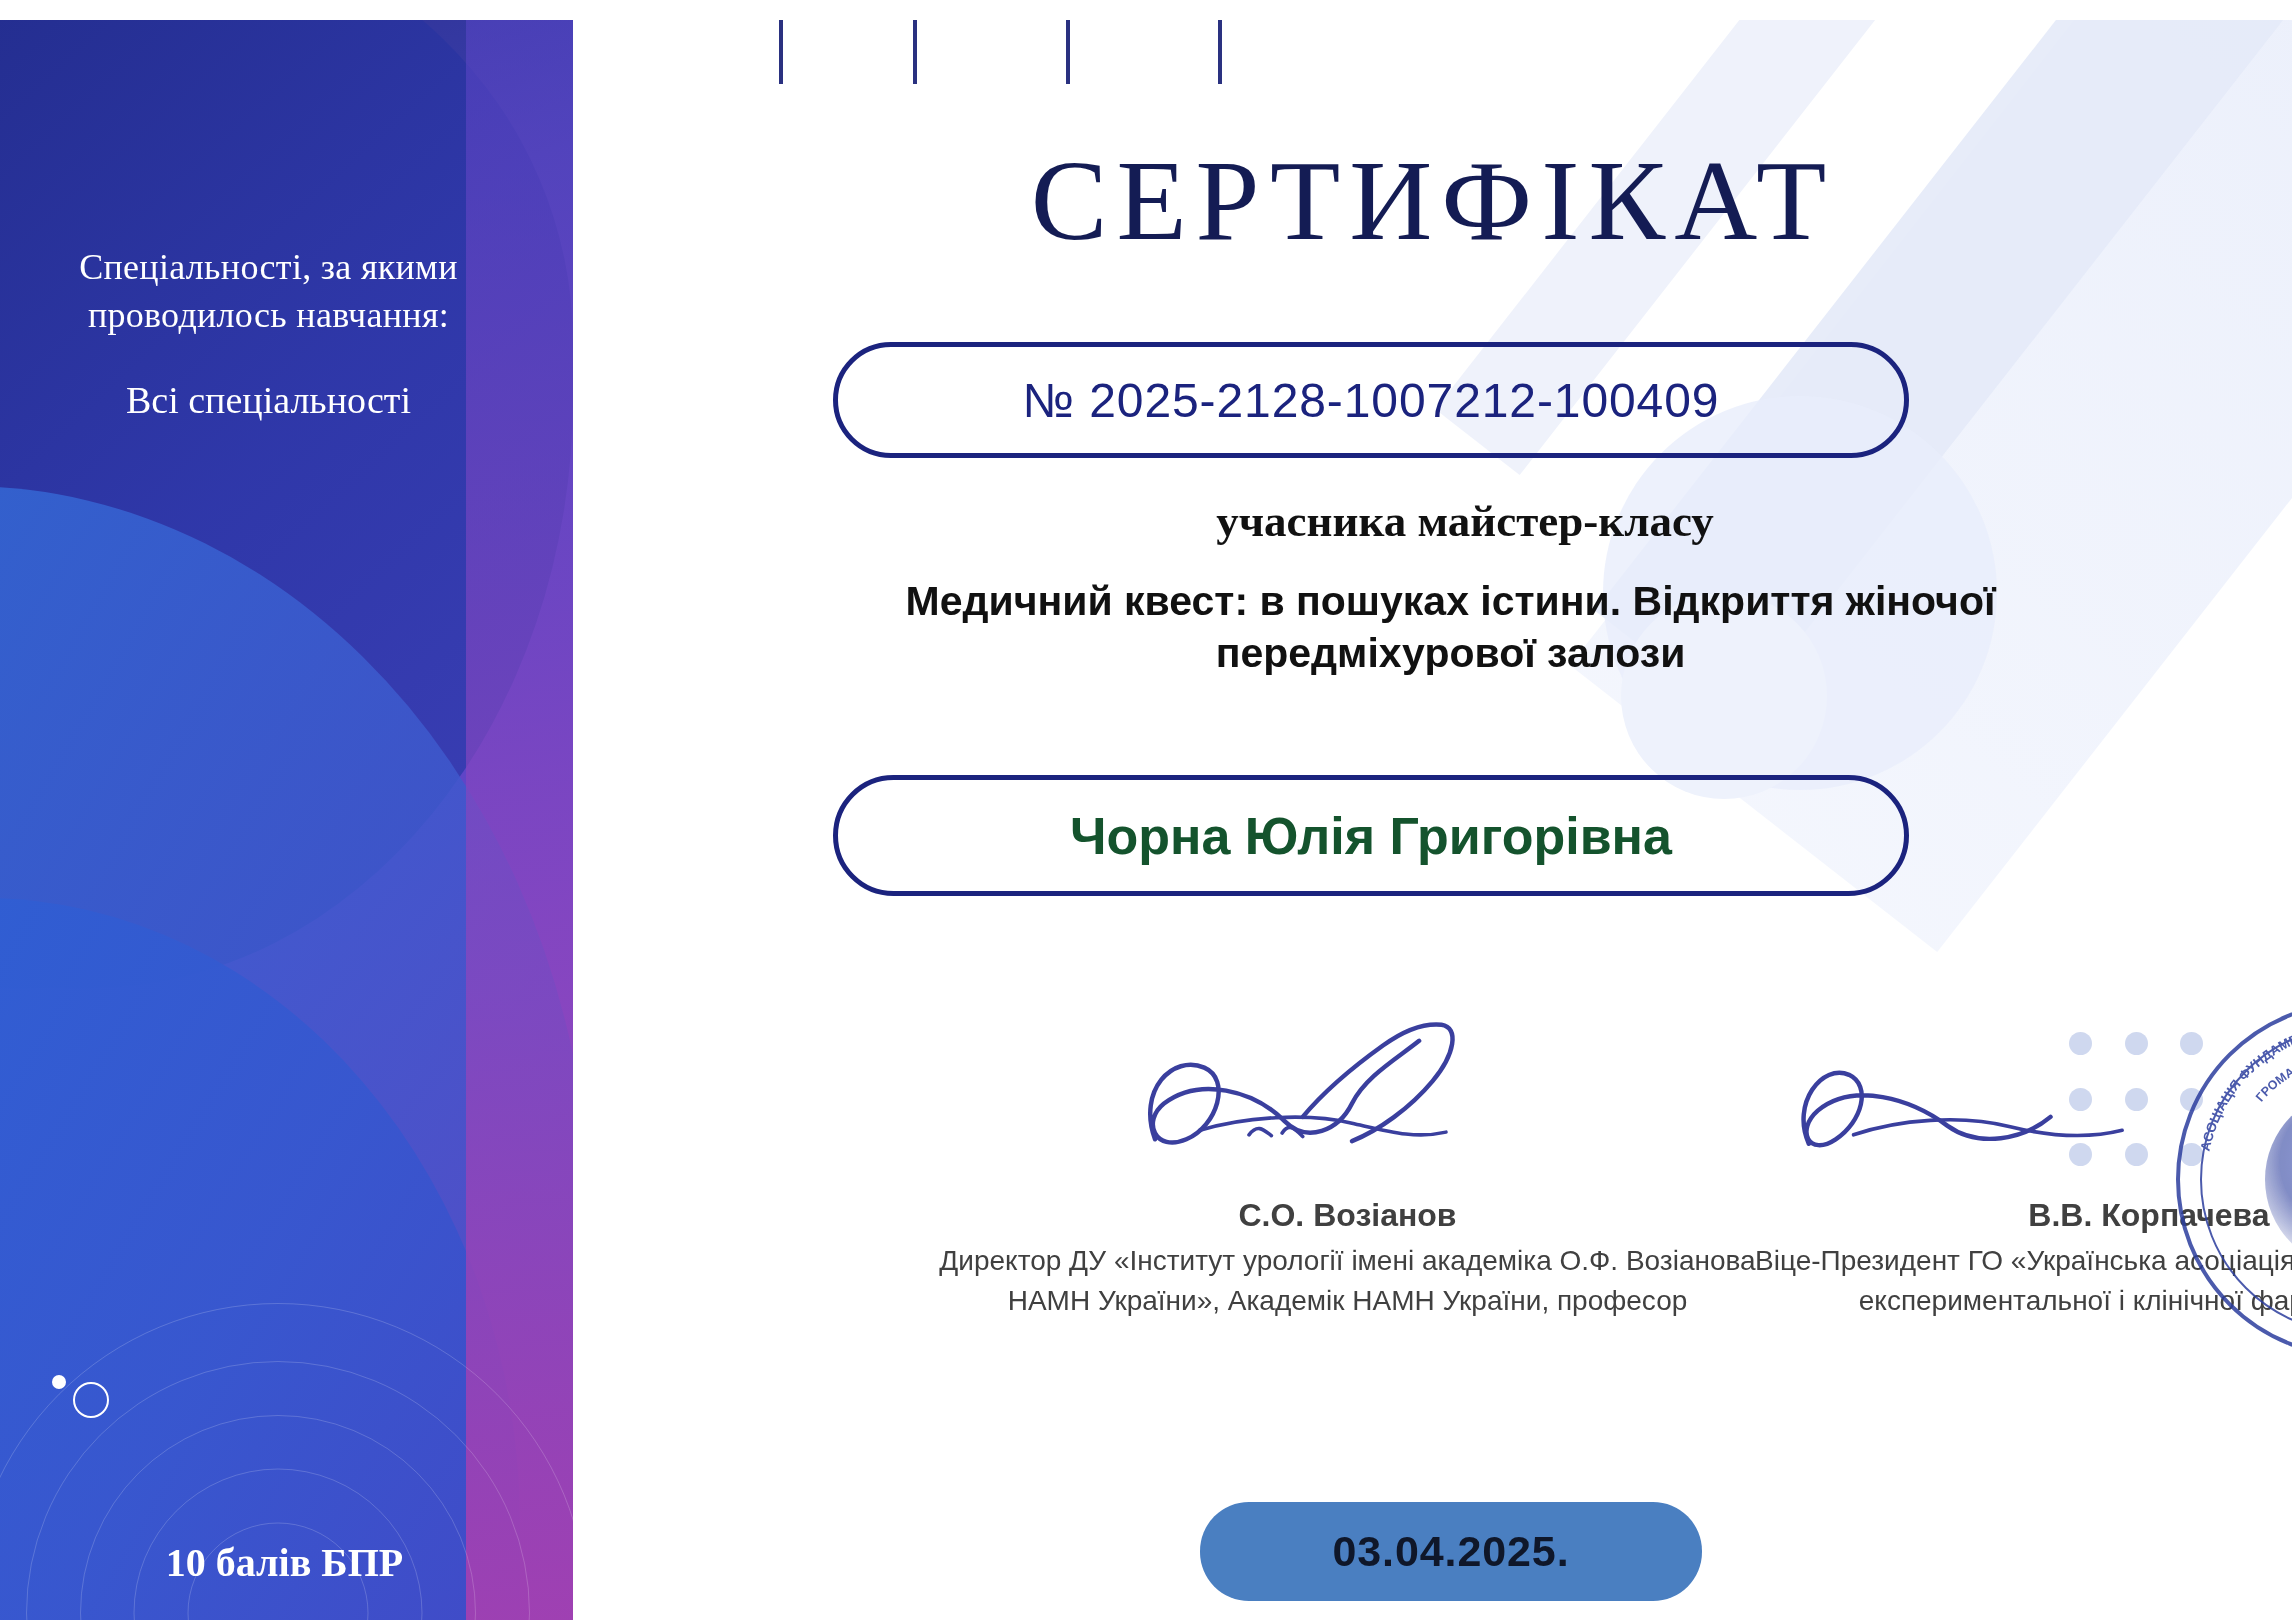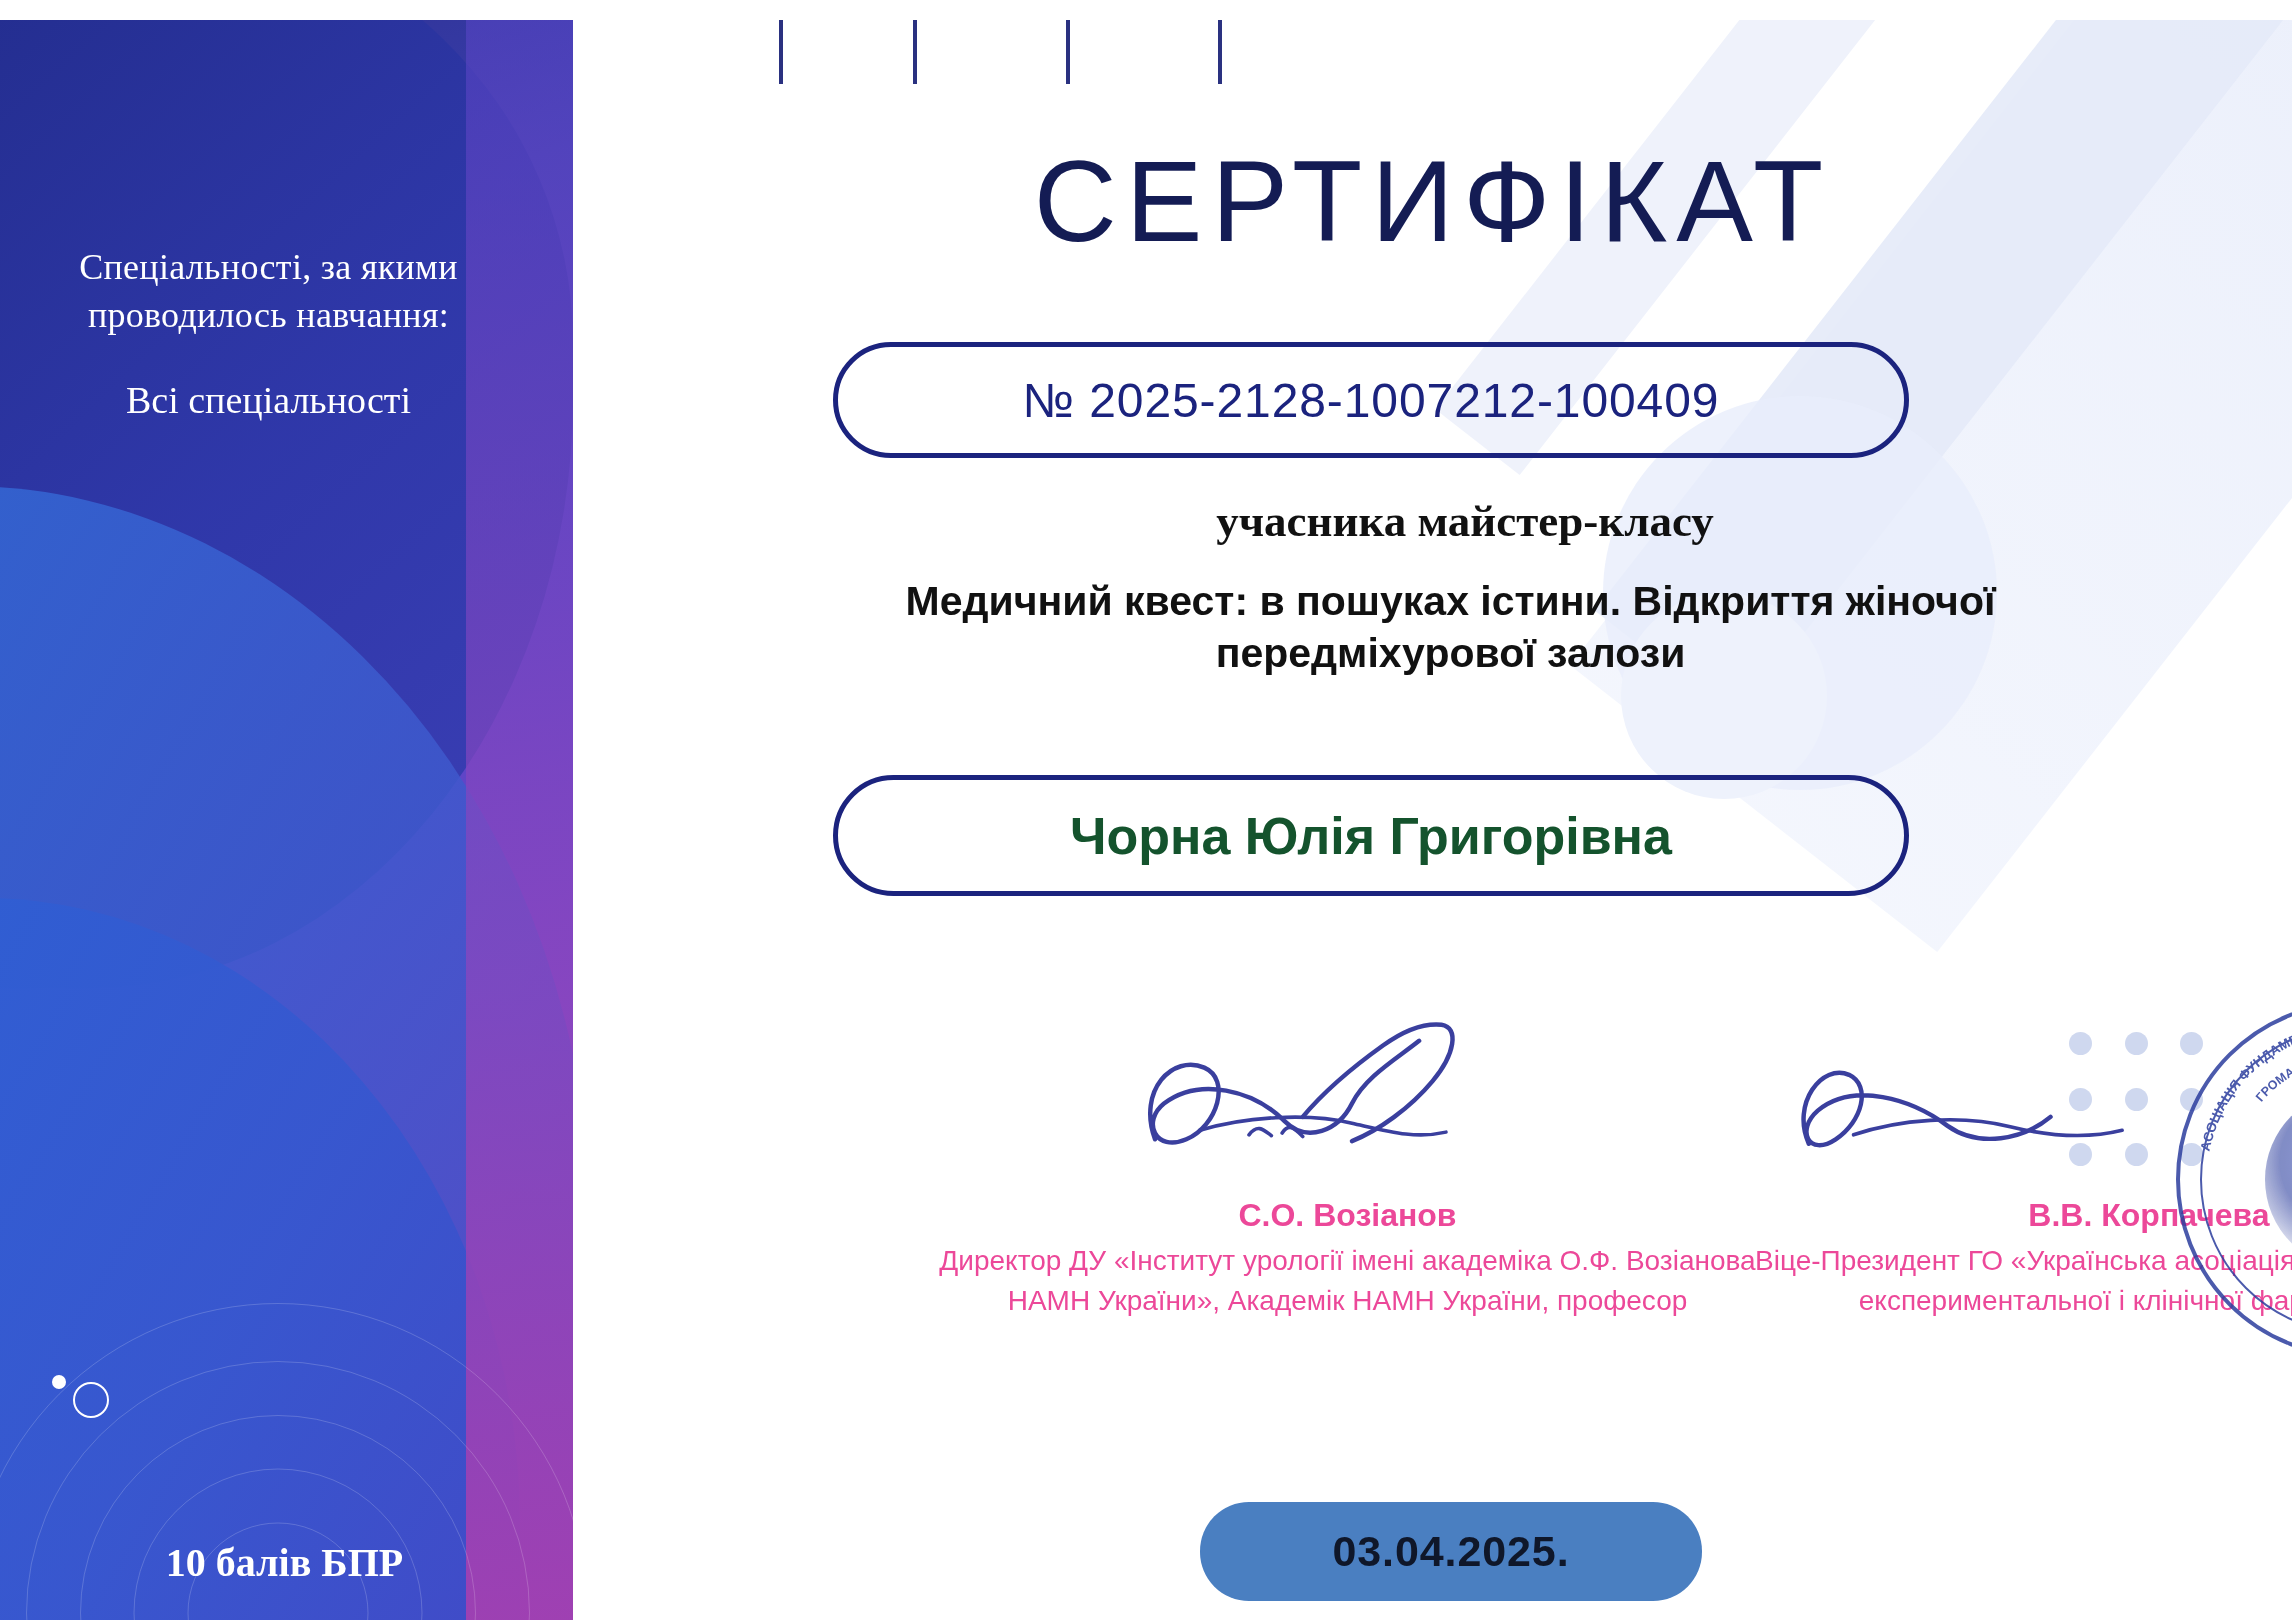--- a/index.html
+++ b/index.html
@@ -203,21 +203,21 @@
     border-radius: 50%;
     background: #cfd8ef;
   }
 
   .title {
     position: absolute;
     left: 0;
     top: 115px;
     width: 1720px;
     text-align: center;
-    font-family: Liberation Sans, sans-serif;
+    font-family: Liberation Serif, serif;
     font-size: 115px;
     letter-spacing: 9px;
     color: #141c54;
   }
 
   .pill {
     position: absolute;
     border: 5.4px solid #1b237e;
     border-radius: 63px;
     display: flex;
@@ -265,21 +265,21 @@
     font-size: 41px;
     font-weight: bold;
     line-height: 1.28;
     color: #111111;
   }
 
   
   .sig-block {
     position: absolute;
     text-align: center;
-    color: #ec4899;
+    color: #404040;
   }
   .sig-left { left: 358px; top: 985px; width: 833px; }
   .sig-right { left: 1182px; top: 985px; width: 788px; }
   .sig-img { height: 188px; position: relative; }
   .sig-name {
     font-size: 32px;
     font-weight: bold;
     margin-top: 3.6px;
   }
   .sig-role {

